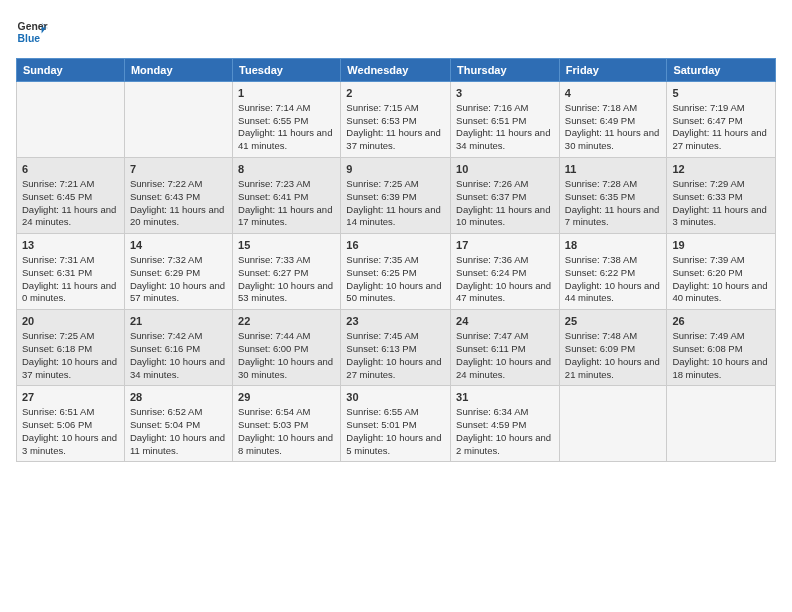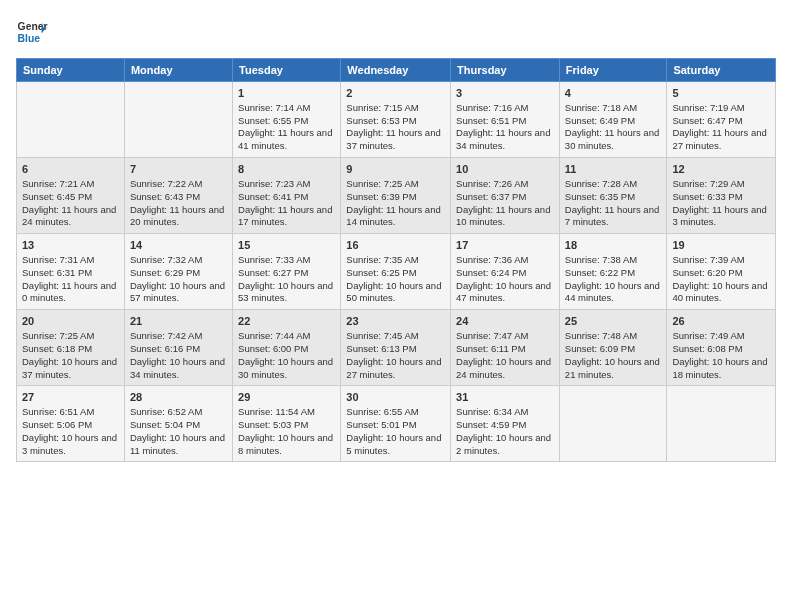--- a/index.html
+++ b/index.html
@@ -286,21 +286,21 @@
             <div>Daylight: 10 hours and 3 minutes.</div>
           </td>
           <td>
             <span class="day-num">28</span>
             <div>Sunrise: 6:52 AM</div>
             <div>Sunset: 5:04 PM</div>
             <div>Daylight: 10 hours and 11 minutes.</div>
           </td>
           <td>
             <span class="day-num">29</span>
-            <div>Sunrise: 11:54 AM</div>
+            <div>Sunrise: 6:54 AM</div>
             <div>Sunset: 5:03 PM</div>
             <div>Daylight: 10 hours and 8 minutes.</div>
           </td>
           <td>
             <span class="day-num">30</span>
             <div>Sunrise: 6:55 AM</div>
             <div>Sunset: 5:01 PM</div>
             <div>Daylight: 10 hours and 5 minutes.</div>
           </td>
           <td>

